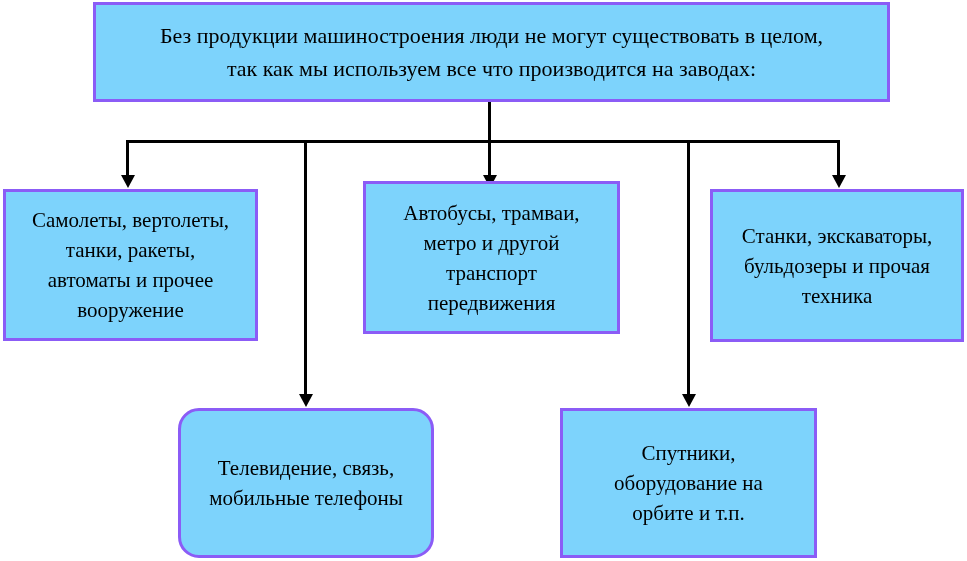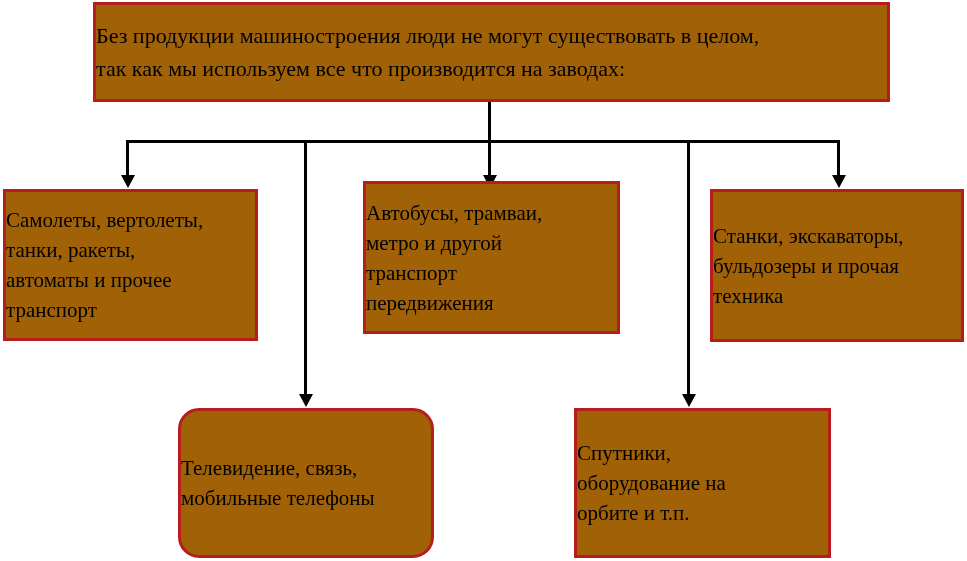--- a/index.html
+++ b/index.html
@@ -12,39 +12,40 @@
     width: 967px;
     height: 561px;
     background: #ffffff;
     font-family: "Liberation Serif", "DejaVu Serif", serif;
     color: #000000;
     overflow: hidden;
   }
   .box {
     position: absolute;
     box-sizing: border-box;
-    border: 3px solid #b91c1c;
-    background: #a16207;
+    border: 3px solid #8b5cf6;
+    background: #7dd3fc;
     display: flex;
     align-items: center;
     justify-content: center;
+    text-align: center;
   }
   .box .txt {
     white-space: pre-line;
     width: 100%;
   }
   #root-box {
     left: 93px; top: 2px; width: 797px; height: 100px;
     font-size: 22px; line-height: 33px;
   }
   #node-weapons   { left: 3px;   top: 189px; width: 255px; height: 152px; font-size: 21px; line-height: 30px; }
   #node-transport { left: 363px; top: 181px; width: 257px; height: 153px; font-size: 21px; line-height: 30px; }
   #node-machines  { left: 710px; top: 189px; width: 254px; height: 153px; font-size: 21px; line-height: 30px; }
   #node-tv        { left: 178px; top: 408px; width: 256px; height: 150px; font-size: 21px; line-height: 30px; border-radius: 21px; }
-  #node-satellites{ left: 560px; top: 408px; width: 257px; height: 150px; font-size: 21px; line-height: 30px; margin-left: 14px; }
+  #node-satellites{ left: 560px; top: 408px; width: 257px; height: 150px; font-size: 21px; line-height: 30px; }
 
   .line {
     position: absolute;
     background: #000000;
   }
   .arrowhead {
     position: absolute;
     width: 0; height: 0;
     border-left: 7px solid transparent;
     border-right: 7px solid transparent;
@@ -92,21 +93,21 @@
   <div class="line" id="drop-tv"></div>
   <div class="arrowhead" id="head-tv"></div>
 
   <div class="line" id="drop-sat"></div>
   <div class="arrowhead" id="head-sat"></div>
 
   <div class="box" id="node-weapons">
     <div class="txt">Самолеты, вертолеты,
 танки, ракеты,
 автоматы и прочее
-транспорт</div>
+вооружение</div>
   </div>
   <div class="box" id="node-transport">
     <div class="txt">Автобусы, трамваи,
 метро и другой
 транспорт
 передвижения</div>
   </div>
   <div class="box" id="node-machines">
     <div class="txt">Станки, экскаваторы,
 бульдозеры и прочая

